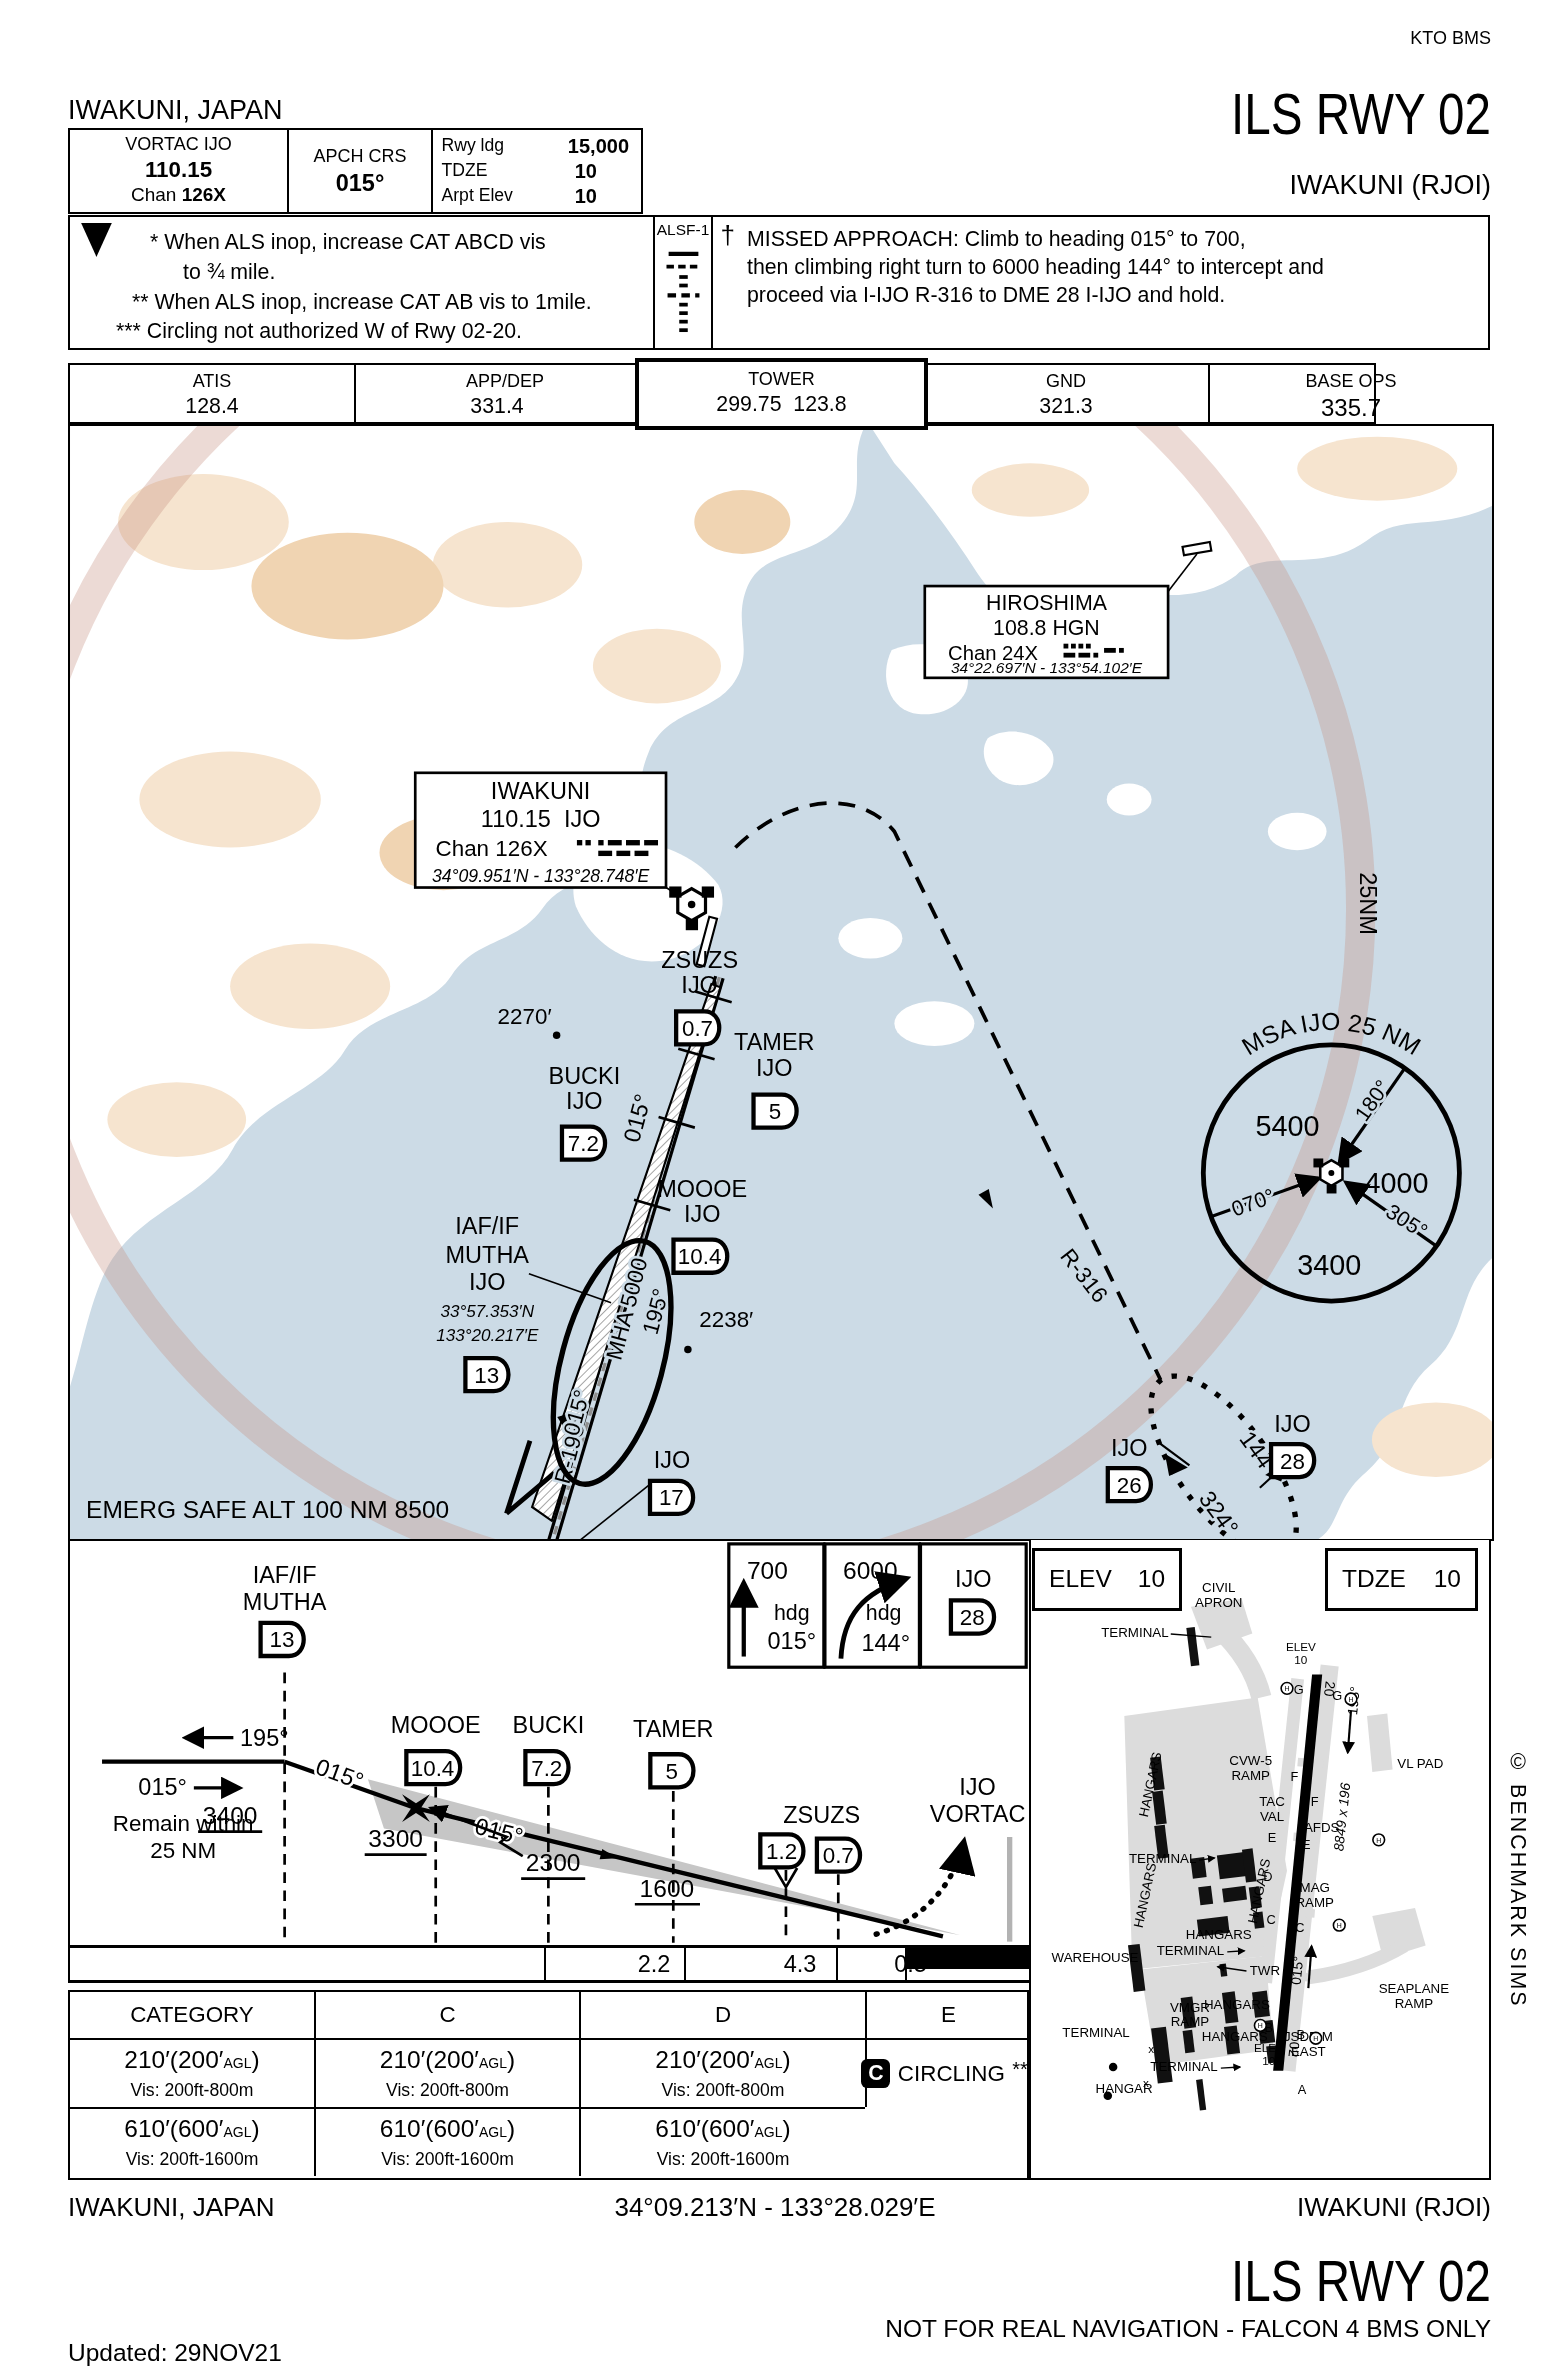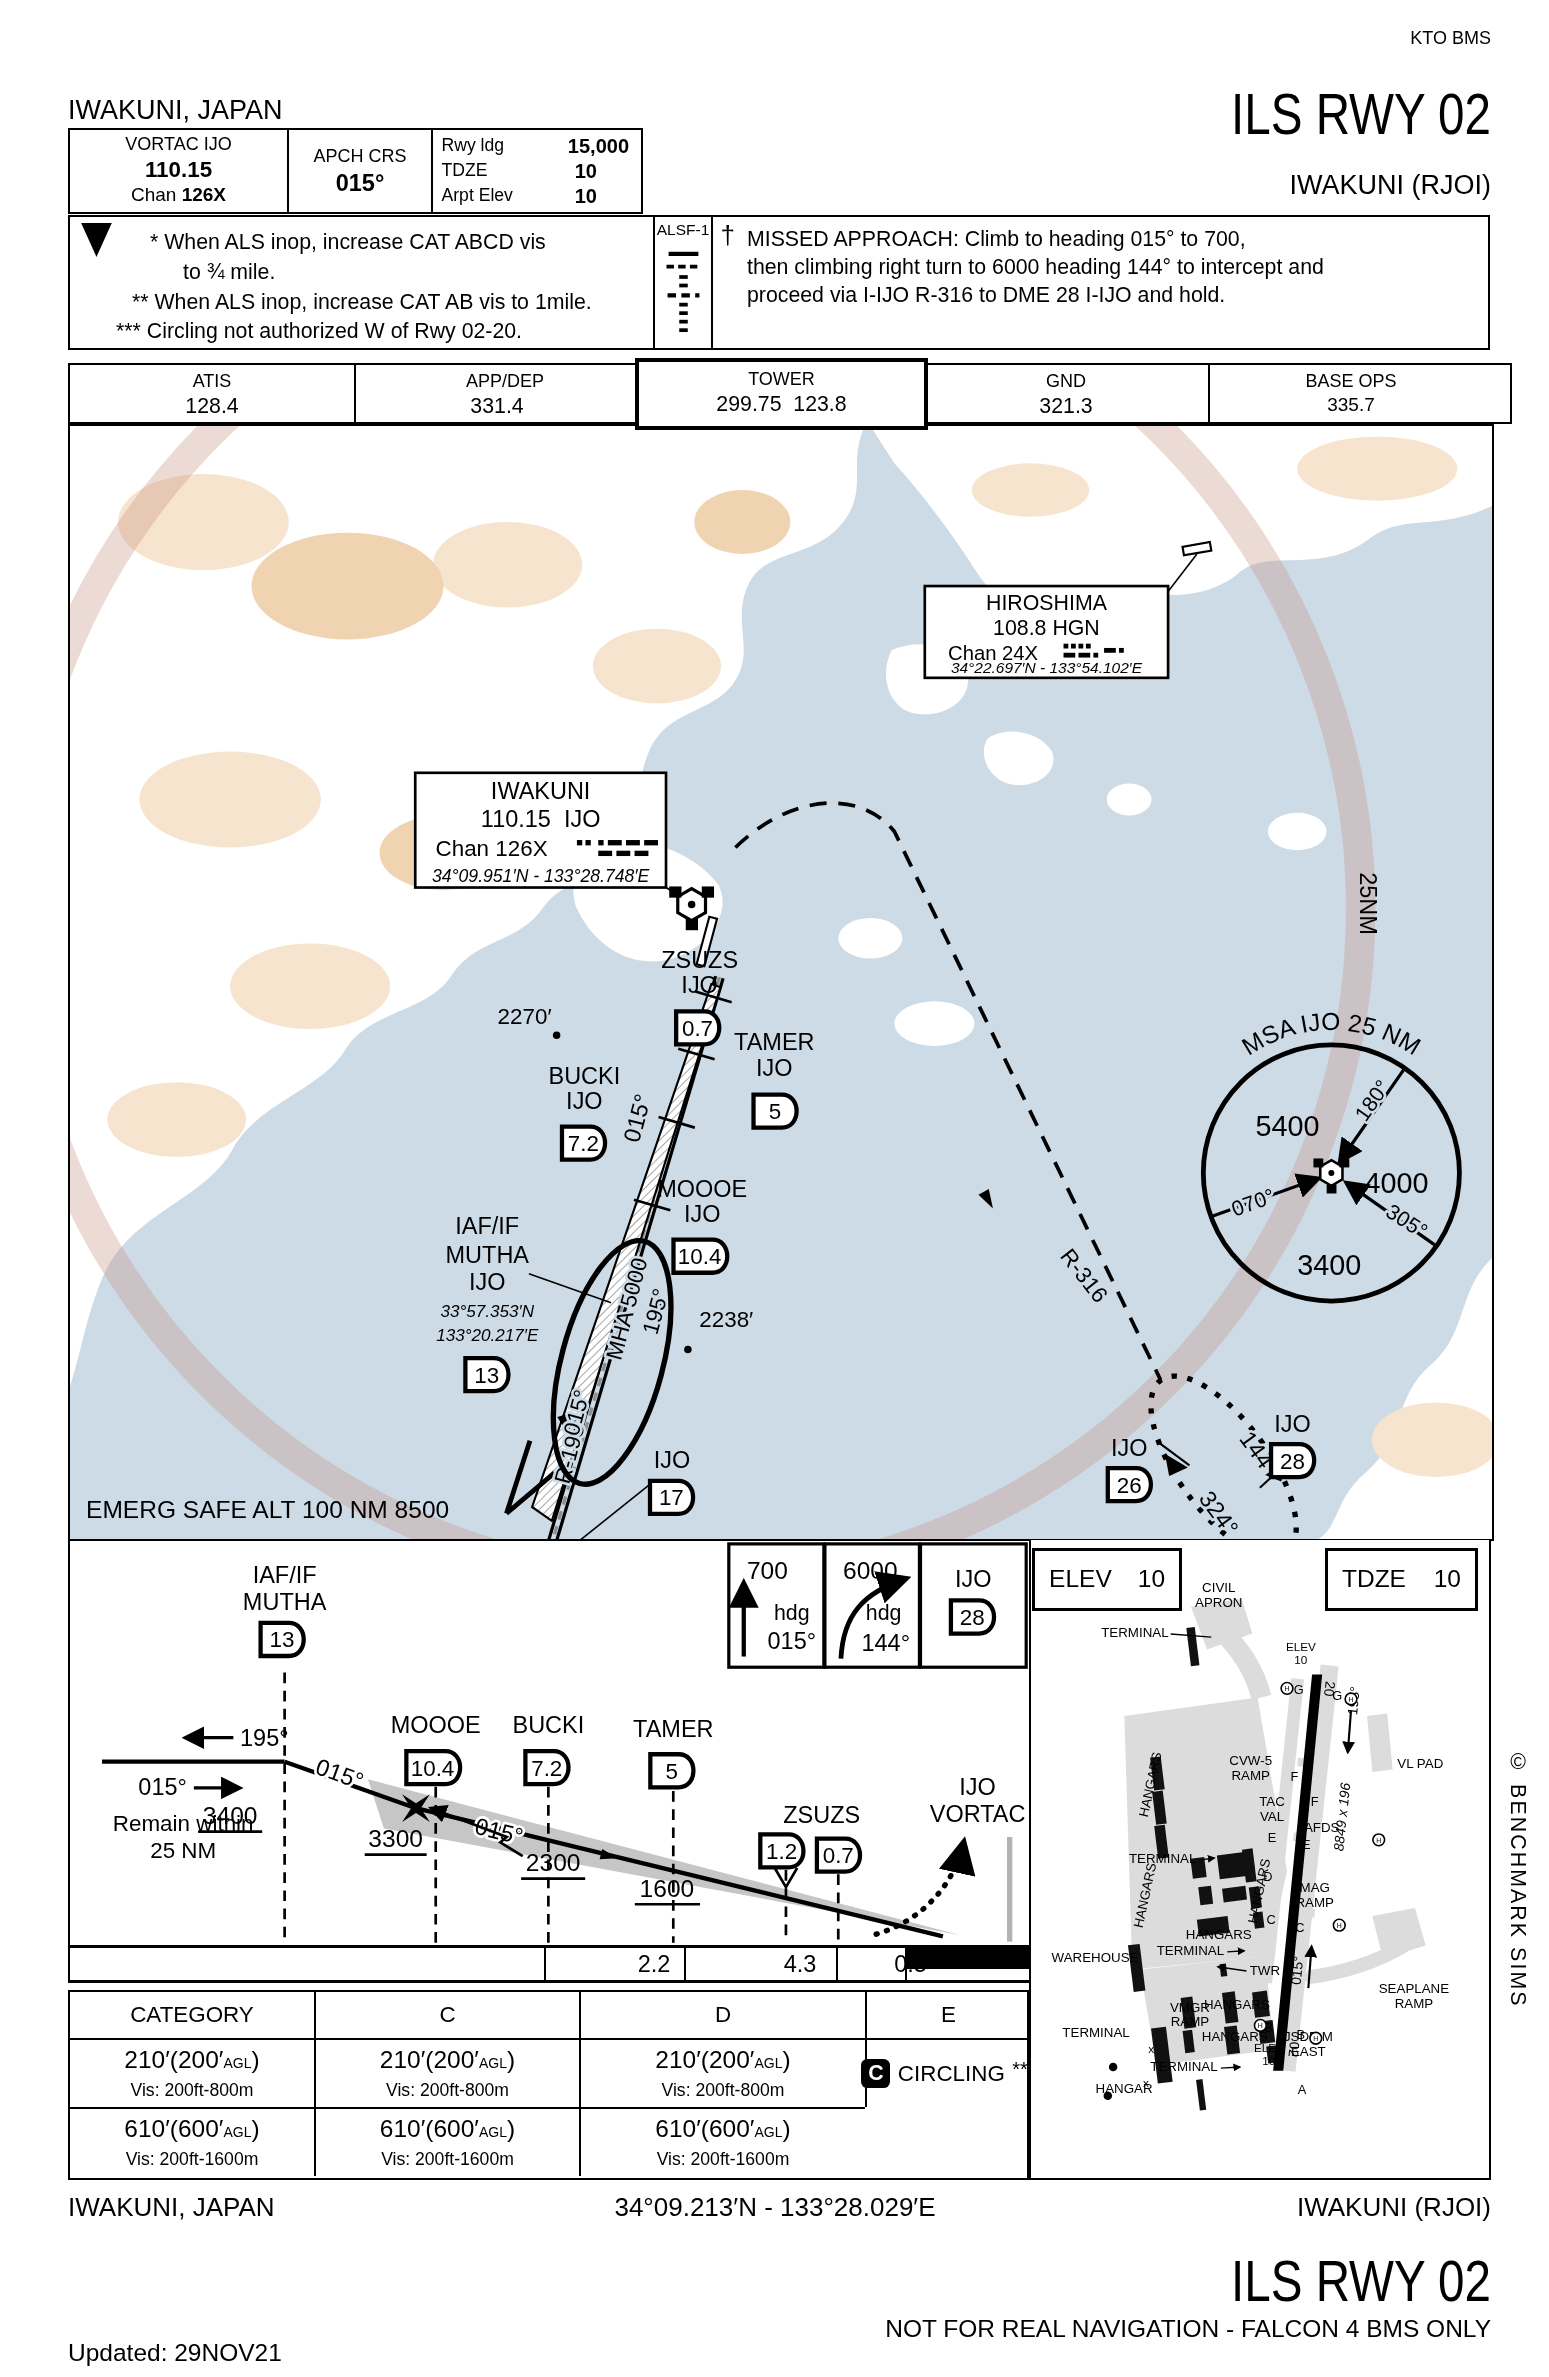--- a/index.html
+++ b/index.html
@@ -88,36 +88,36 @@
     <div class="abs" style="left:643px;top:0;width:779px;height:100%;">
       <div class="abs" style="left:7.5px;top:3.2px;font-size:26px;">†</div>
       <div class="abs" style="left:34px;top:7.5px;font-size:21.3px;line-height:28px;">
         <div>MISSED APPROACH: Climb to heading 015° to 700,</div>
           <div>then climbing right turn to 6000 heading 144° to intercept and</div>
           <div>proceed via I-IJO R-316 to DME 28 I-IJO and hold.</div>
       </div>
     </div>
   </div>
 
-  <div class="abs b5" style="left:68px;top:363px;width:1444px;height:61px;text-decoration:underline;">
+  <div class="abs b5" style="left:68px;top:363px;width:1308px;height:61px;text-decoration:underline;">
     <div class="abs mid" style="left:0;width:284px;height:100%;">
       <div style="font-size:18px;margin-top:6.4px;">ATIS</div>
         <div class="pre" style="font-size:21.3px;margin-top:2.1px;">128.4</div>
     </div>
     <div class="abs mid" style="left:284px;width:284px;height:100%;border-left:2.1px solid #000;box-sizing:border-box;">
       <div style="font-size:18px;margin-top:6.4px;padding-left:16px;">APP/DEP</div>
         <div class="pre" style="font-size:21.3px;margin-top:2.1px;">331.4</div>
     </div>
     <div class="abs mid" style="left:853px;width:284px;height:100%;border-left:2.1px solid #000;box-sizing:border-box;">
       <div style="font-size:18px;margin-top:6.4px;">GND</div>
         <div class="pre" style="font-size:21.3px;margin-top:2.1px;">321.3</div>
     </div>
     <div class="abs mid" style="left:1138px;width:284px;height:100%;border-left:2.1px solid #000;box-sizing:border-box;">
       <div style="font-size:18px;margin-top:6.4px;">BASE OPS</div>
-        <div class="pre" style="font-size:19px;margin-top:2.1px;">335.7</div>
+        <div class="pre" style="font-size:24px;margin-top:2.1px;">335.7</div>
     </div>
     <div class="abs mid" style="left:565px;top:-7.5px;width:293px;height:72px;background:#fff;border:4.8px solid #000;box-sizing:border-box;z-index:3;">
       <div style="font-size:18px;margin-top:7.5px;">TOWER</div>
         <div class="pre" style="font-size:21.3px;margin-top:2.1px;">299.75  123.8</div>
     </div>
   </div>
 
   <svg class="abs" style="left:68px;top:424px;border:2.7px solid #000;" width="1422" height="1113" viewBox="0 0 2665 2086">
     <defs>
       <marker id="arr" viewBox="0 0 12 12" refX="10" refY="6" markerWidth="8" markerHeight="8" orient="auto-start-reverse">

